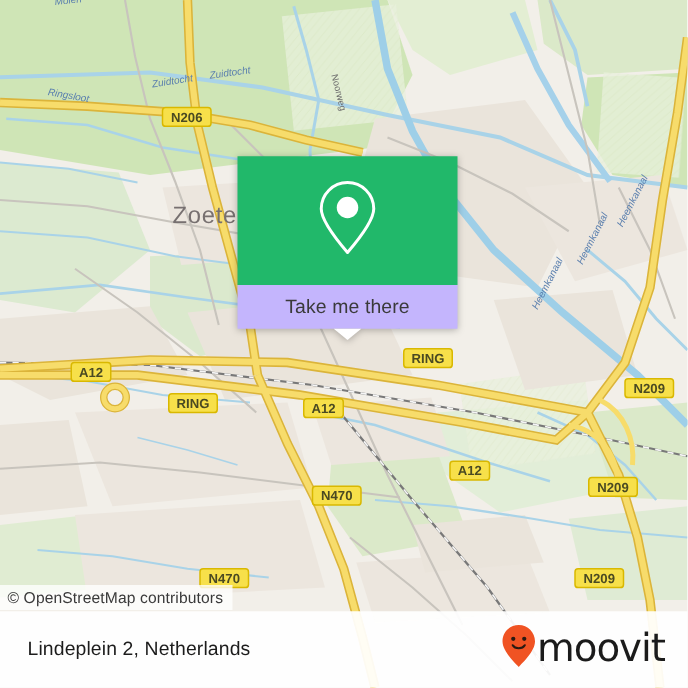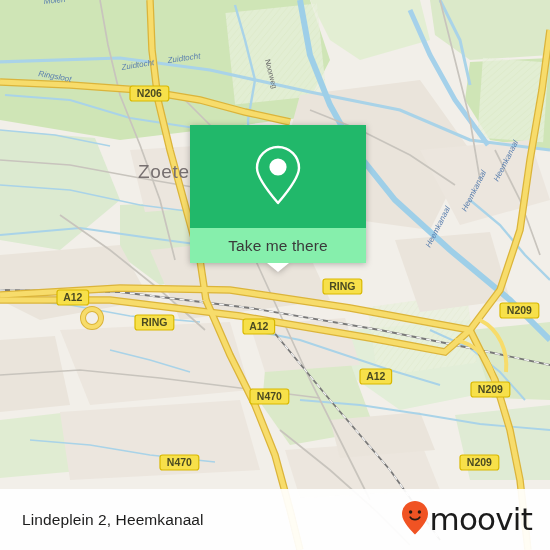--- a/index.html
+++ b/index.html
@@ -57,21 +57,21 @@
   #callout {
     position: absolute; left: 190px; top: 125px;
     width: 176px; z-index: 50;
     filter: drop-shadow(0 1px 3px rgba(0,0,0,0.28));
   }
   #callout-green {
     height: 103px; background: #21b86a;
     display: flex; align-items: center; justify-content: center;
   }
   #callout-foot {
-    height: 35px; background: #86efac;
+    height: 35px; background: #c4b5fd;
     display: flex; align-items: center; justify-content: center;
   }
   #callout-label {
     font-size: 15.5px; color: #3a3a3a; letter-spacing: .1px;
   }
   #callout-tail {
     position: absolute; left: 50%; top: 138px;
     transform: translateX(-50%);
     width: 0; height: 0;
     border-left: 11px solid transparent;
@@ -256,38 +256,39 @@
             <text x="179.4" y="466.3" text-anchor="middle" class="lbl shield-txt">N470</text>
           </g>
           <g>
             <rect x="460" y="455" width="38.8" height="15" rx="2.5" fill="#f7e04a" stroke="#d9b800" stroke-width="1.2"></rect>
             <text x="479.4" y="466.3" text-anchor="middle" class="lbl shield-txt">N209</text>
           </g>
         </g>
     </svg>
   </div>
 
+  <div id="attribution">© OpenStreetMap contributors</div>
 
   <div id="callout">
     <div id="callout-green">
       <span>
         <svg width="52" height="62" viewBox="0 0 52 62" xmlns="http://www.w3.org/2000/svg">
           <path d="M26 3 C14.4 3 5 12.4 5 24 C5 34.5 20 52 26 59 C32 52 47 34.5 47 24 C47 12.4 37.6 3 26 3 Z" fill="none" stroke="#ffffff" stroke-width="2.4" stroke-linejoin="round"></path>
           <circle cx="26" cy="23" r="8.6" fill="#ffffff"></circle>
         </svg>
       </span>
     </div>
     <div id="callout-foot">
       <span id="callout-label">Take me there</span>
     </div>
     <div id="callout-tail"></div>
   </div>
 
   <div id="bottom-bar">
-    <span id="place-title">Lindeplein 2, Heemkanaal</span>
+    <span id="place-title">Lindeplein 2, Netherlands</span>
 
     <span id="brand">
       <span id="brand-pin">
         <svg width="28" height="36" viewBox="0 0 28 36" xmlns="http://www.w3.org/2000/svg">
           <path d="M14 1 C6.8 1 1 6.8 1 14 C1 22.3 11.4 31.6 14 34.6 C16.6 31.6 27 22.3 27 14 C27 6.8 21.2 1 14 1 Z" fill="#f05323"></path>
           <circle cx="9.6" cy="12" r="1.7" fill="#2a1a12"></circle>
           <circle cx="18.4" cy="12" r="1.7" fill="#2a1a12"></circle>
           <path d="M9.2 17.2 C11 20.4 17 20.4 18.8 17.2" fill="none" stroke="#2a1a12" stroke-width="1.7" stroke-linecap="round"></path>
         </svg>
       </span>

